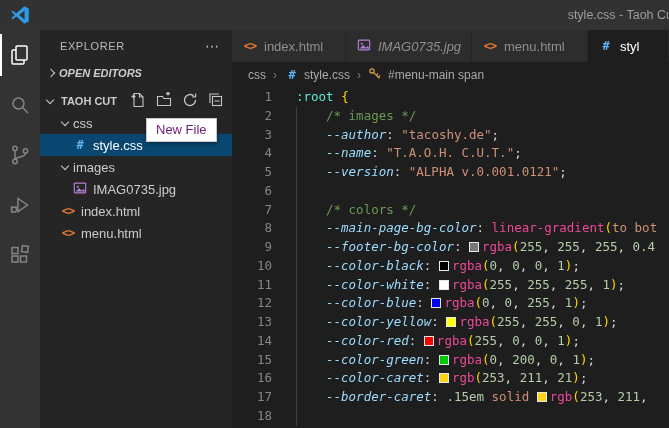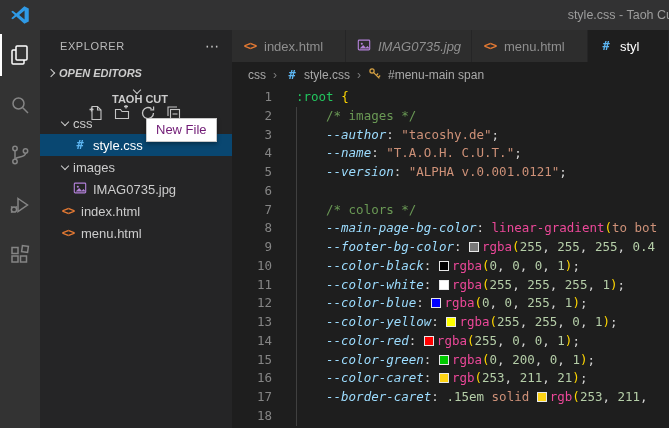--- a/index.html
+++ b/index.html
@@ -27,21 +27,21 @@
 
   
   .sidebar { position:absolute; left:40px; top:30px; width:192px; height:398px;
     background:#252526; color:#cccccc; font-size:13px; }
   .sb-header { height:32px; display:flex; align-items:center; padding:0 12px 0 20px; }
   .sb-title { font-size:11px; color:#bbbbbb; letter-spacing:.6px; flex:1; }
   .sb-dots { color:#c5c5c5; font-size:14px; letter-spacing:1px; }
   .sb-row { height:22px; display:flex; align-items:center; }
   .sb-section { font-weight:bold; font-size:11px; color:#cccccc; }
   .open-editors { padding-left:6px;font-style:italic; }
-  .workspace-row { padding-left:5px; margin-top:6px;flex-direction:column; }
+  .workspace-row { padding-left:5px; margin-top:6px; }
   .ws-label { margin-left:3px; flex:1; }
   .ws-actions { display:flex; gap:10px; padding-right:8px; }
   .ws-actions svg { width:16px; height:16px; color:#c5c5c5; }
   .chev { width:6px; height:6px; border-right:1.4px solid #cccccc; border-bottom:1.4px solid #cccccc;
     display:inline-block; flex:0 0 auto; }
   .chev.right { transform:rotate(-45deg); margin:0 5px 0 2px; }
   .chev.down { transform:rotate(45deg); margin:-3px 5px 0 2px; }
   .tree-row { height:22px; display:flex; align-items:center; color:#cccccc; cursor:pointer; }
   .tree-row.selected { background:#094771; color:#ffffff; }
   .file-ico { width:16px; text-align:center; margin-right:5px; flex:0 0 auto;
@@ -69,21 +69,21 @@
   .crumb svg { width:14px; height:14px; margin-right:4px; }
 
   
   .code { position:relative; height:340px; overflow:hidden;
     font-family:"DejaVu Sans Mono", monospace; font-size:12.5px; }
   .line { position:relative; height:18.78px; line-height:18.78px; white-space:pre; display:flex; }
   .ln { width:60px; flex:0 0 auto; text-align:right; padding-right:20px; color:#858585; }
   .lc { margin-left:4px; }
   .guide { position:absolute; left:64px; top:0; bottom:0; border-left:1px solid #404040; }
   .ind1 { padding-left:30px; }
-  .tok-sel { color:#22c55e; }
+  .tok-sel { color:#5eead4; }
   .tok-brace { color:#ffd700; }
   .tok-com { color:#6a9955; }
   .tok-prop { color:#9cdcfe;font-style:italic; }
   .tok-pln { color:#d4d4d4; }
   .tok-str { color:#ce9178; }
   .tok-fn { color:#ec4899; }
   .tok-num { color:#b5cea8; }
   .tok-val { color:#ce9178; }
   .swatch { display:inline-block; width:10px; height:10px; border:1px solid #e8e8e8;
     margin-right:3px; vertical-align:-1px; }

